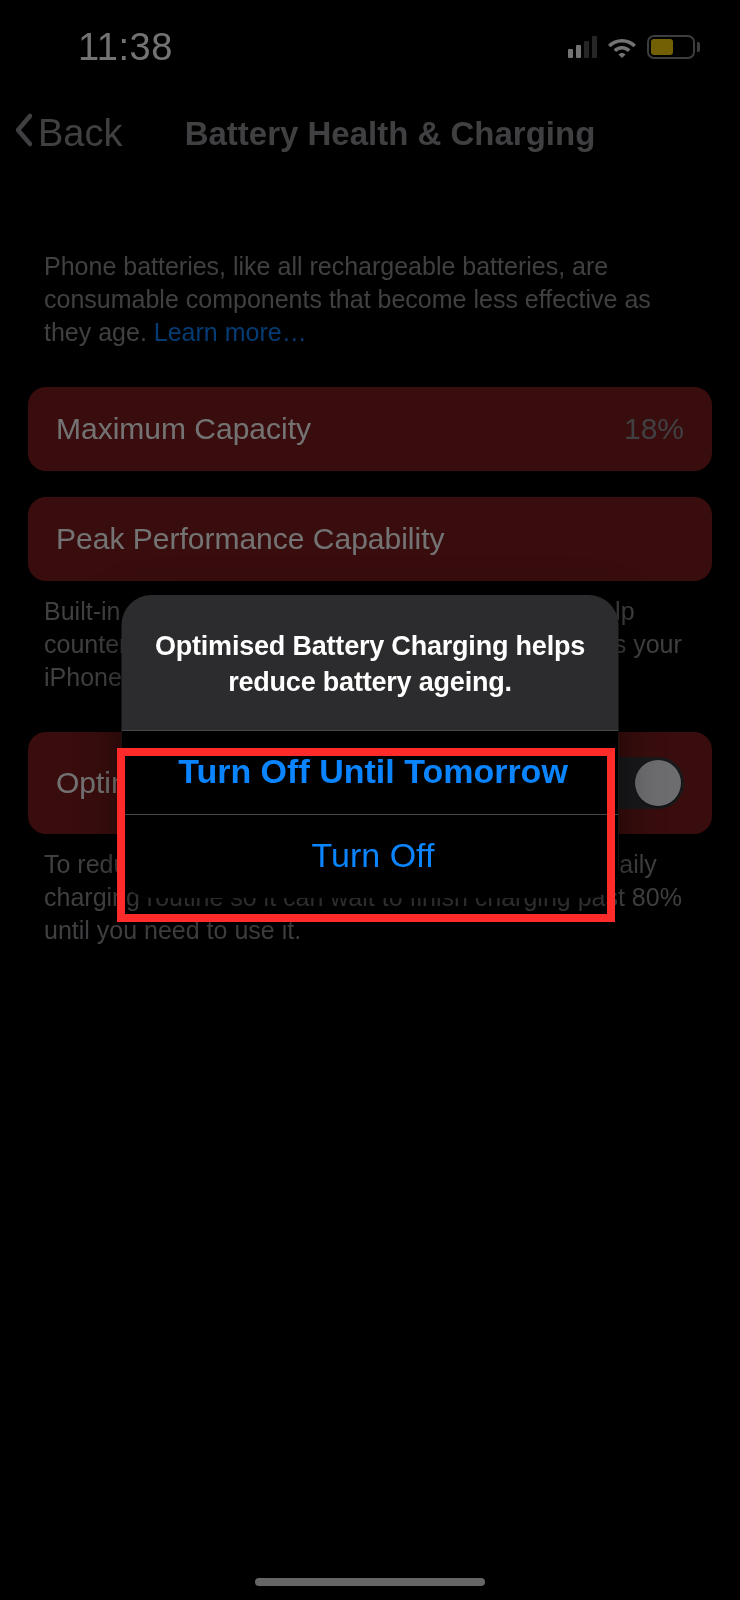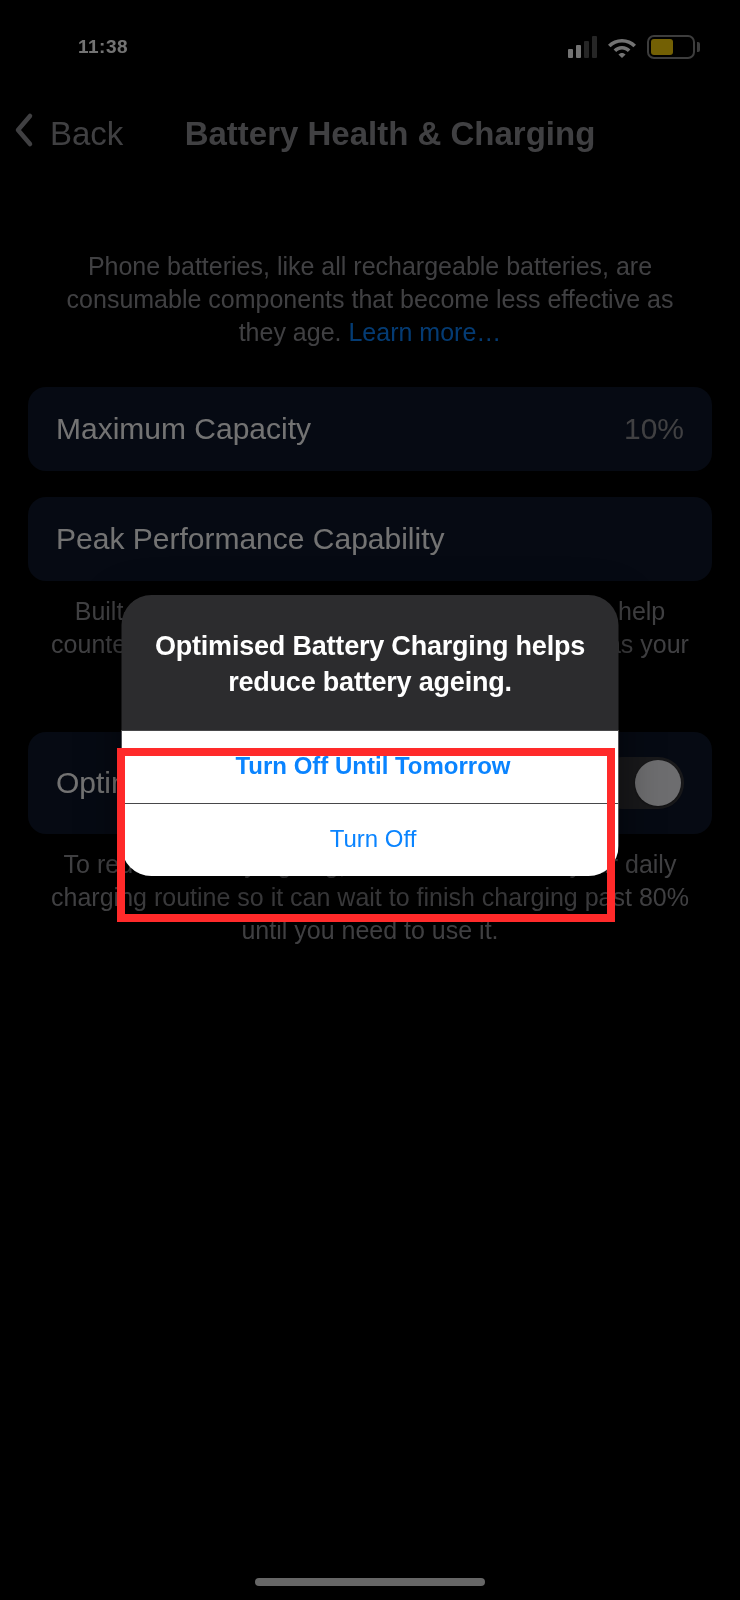--- a/index.html
+++ b/index.html
@@ -19,22 +19,22 @@
     }
     
     .status-bar {
       display: flex;
       justify-content: space-between;
       align-items: center;
       padding: 22px 40px 8px 40px;
       height: 80px;
     }
     .status-time {
-      font-size: 19px;
-      font-weight: 700;
+      font-size: 38px;
+      font-weight: 400;
       letter-spacing: 0.5px;
       padding-left: 38px;
     }
     .status-right {
       display: flex;
       align-items: center;
       gap: 10px;
     }
     .signal-icon {
       display: flex;
@@ -82,25 +82,25 @@
     .nav-header {
       position: relative;
       display: flex;
       align-items: center;
       height: 80px;
       padding: 0 12px;
       margin-top: 14px;
     }
     .back-button {
       display: flex;
-      align-items: center;
+      align-items: flex-start;
       color: #8e8e93;
-      font-size: 33px;
-      font-weight: 400;
-      gap: 14px;
+      font-size: 38px;
+      font-weight: 400;
+      gap: 2px;
       z-index: 2;
     }
     .back-chevron {
       display: inline-block;
     }
     .nav-title {
       position: absolute;
       left: 0;
       right: 0;
       text-align: center;
@@ -112,30 +112,29 @@
     }
     
     .content {
       padding: 0 28px;
     }
     .section-desc {
       color: #8e8e93;
       font-size: 25px;
       line-height: 1.32;
       padding: 14px 16px 12px 16px;
-      text-align: center;
     }
     .section-desc .link {
       color: #0a84ff;
     }
     .first-desc {
       margin-top: 62px;
     }
     .cell-group {
-      background: #0f172a;
+      background: #7f1d1d;
       border-radius: 18px;
       margin-top: 26px;
     }
     .cell {
       display: flex;
       justify-content: space-between;
       align-items: center;
       padding: 25px 28px;
       min-height: 82px;
     }
@@ -192,25 +191,25 @@
       font-size: 27px;
       font-weight: 600;
       text-align: center;
       padding: 34px 28px 30px 28px;
       line-height: 1.32;
       letter-spacing: -0.2px;
     }
     .sheet-button {
       border-top: 0.5px solid #48484a;
       color: #0a84ff;
-      font-size: 24px;
+      font-size: 34px;
       font-weight: 400;
       text-align: center;
       padding: 21px 4px 23px 10px;
-      background: #ffffff;
+      background: #000000;
     }
     .sheet-button.bold {
       font-weight: 600;
     }
     .highlight-box {
       position: absolute;
       border: 8px solid #ff2a2a;
       z-index: 11;
       pointer-events: none;
       left: 117px;
@@ -272,21 +271,21 @@
 
 <div class="content">
 
   <div class="section-desc first-desc">
     <span>Phone batteries, like all rechargeable batteries, are consumable components that become less effective as they age. </span><span class="link">Learn more…</span>
   </div>
 
   <div class="cell-group">
     <div class="cell">
       <span class="cell-label">Maximum Capacity</span>
-      <span class="cell-value">10%</span>
+      <span class="cell-value">18%</span>
     </div>
   </div>
 
   <div class="cell-group">
     <div class="cell">
       <span class="cell-label">Peak Performance Capability</span>
     </div>
   </div>
   <div class="section-desc">Built-in dynamic software and hardware systems help counter performance impacts that may be noticed as your iPhone battery chemically ages.</div>
 

